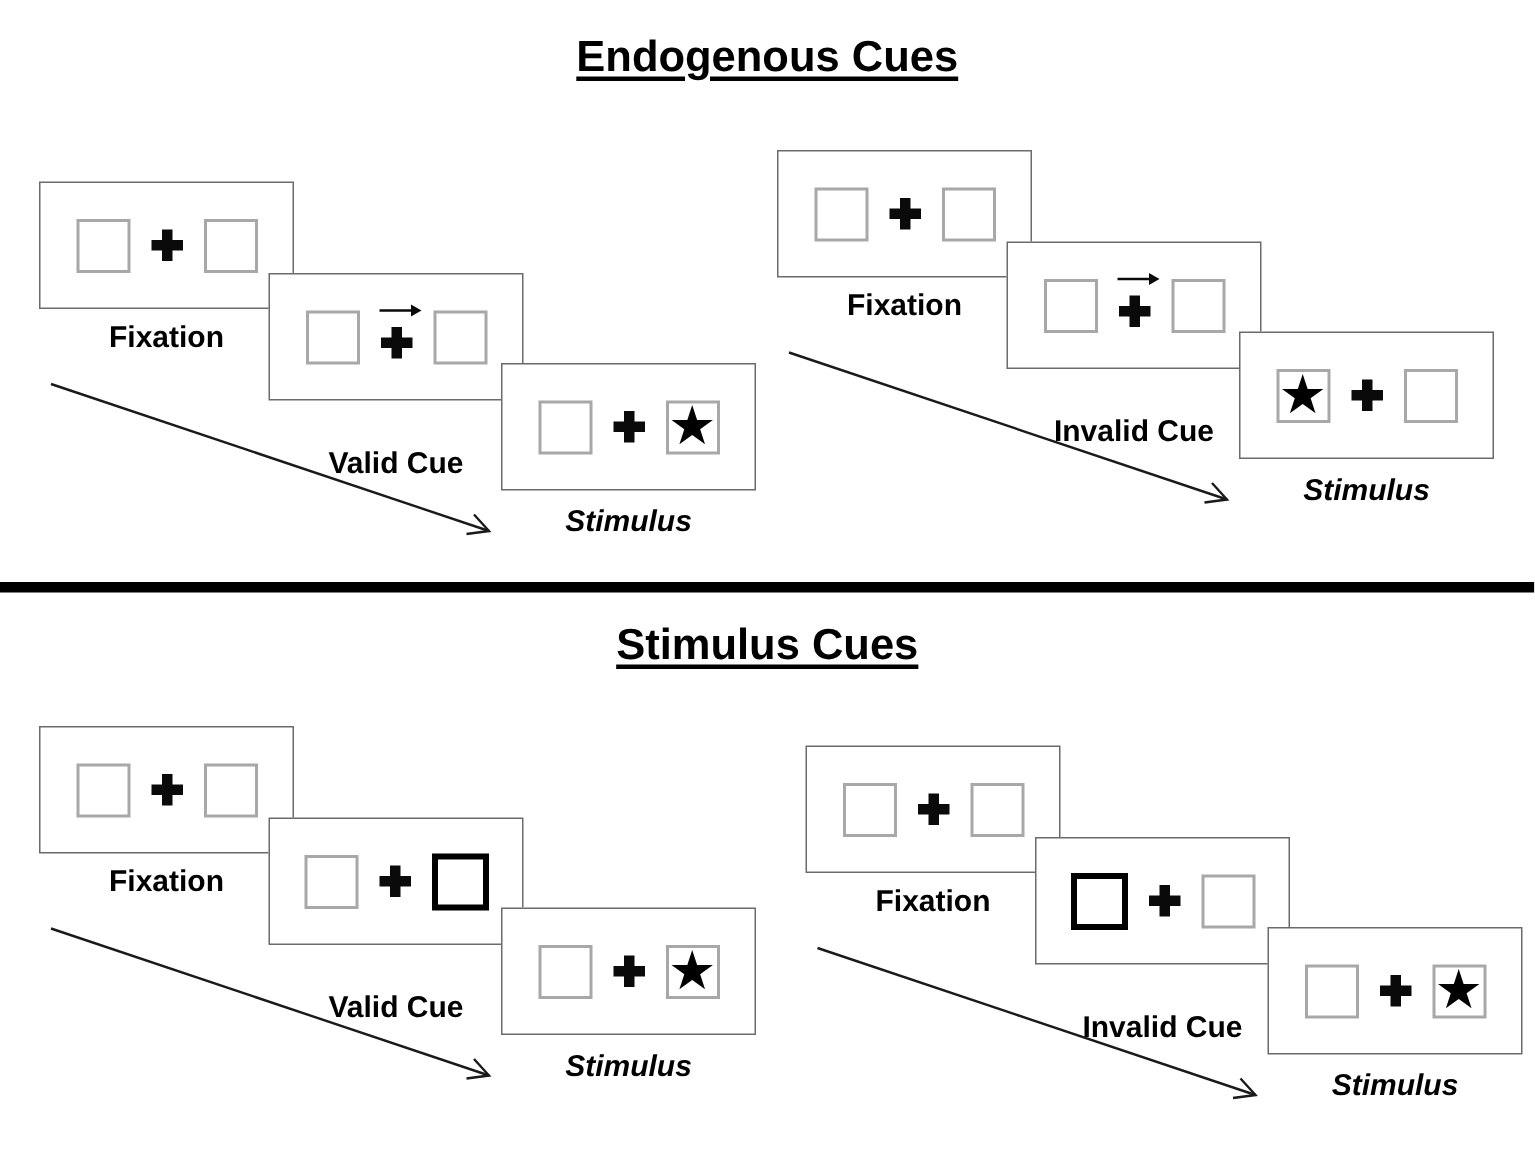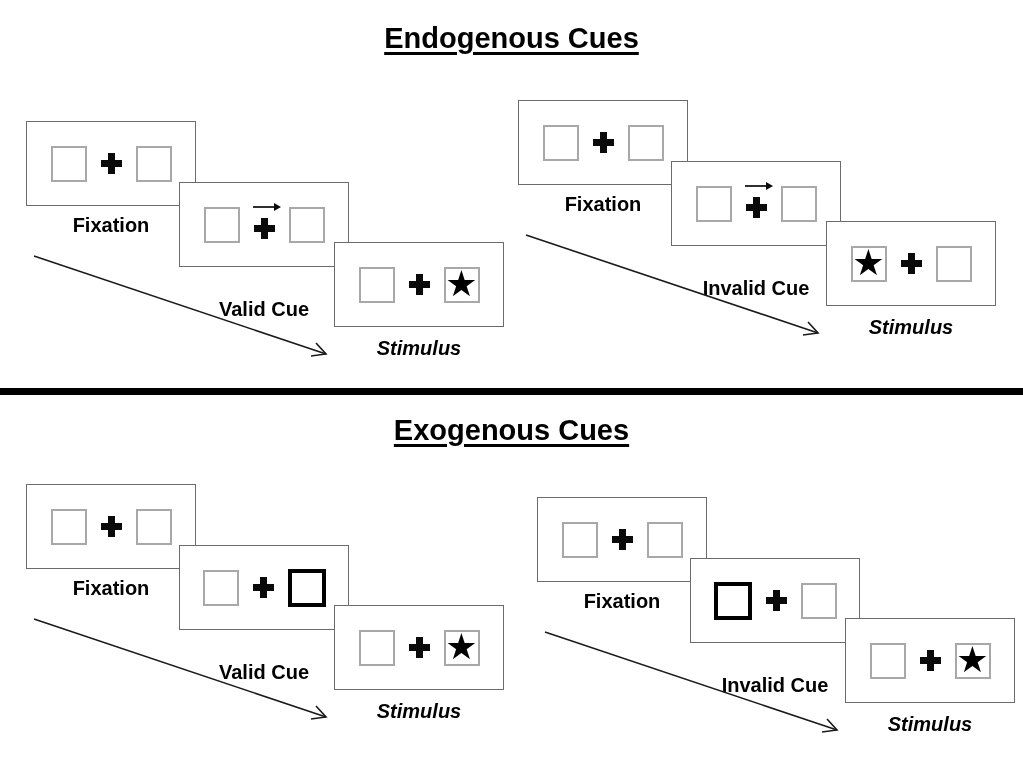--- a/index.html
+++ b/index.html
@@ -128,21 +128,21 @@
     <div class="card-label label-3">Stimulus</div>
 
     <svg class="panel-arrow" width="310" height="115">
       <line x1="4" y1="4" x2="296" y2="102" stroke="#1a1a1a" stroke-width="1.6"></line>
       <polyline points="281,104 296,102 286,91" fill="none" stroke="#1a1a1a" stroke-width="1.6"></polyline>
     </svg>
   </div>
 
   <div class="divider"></div>
 
-  <div class="section-title title-exo">Exogenous Cues</div>
+  <div class="section-title title-exo">Stimulus Cues</div>
 
   <div class="panel panel-exo-valid">
     <div class="card card-1">
       <span class="sq"></span>
       <span class="plus"></span>
       <span class="sq"></span>
     </div>
     <div class="card-label label-1">Fixation</div>
 
     <div class="card card-2">

